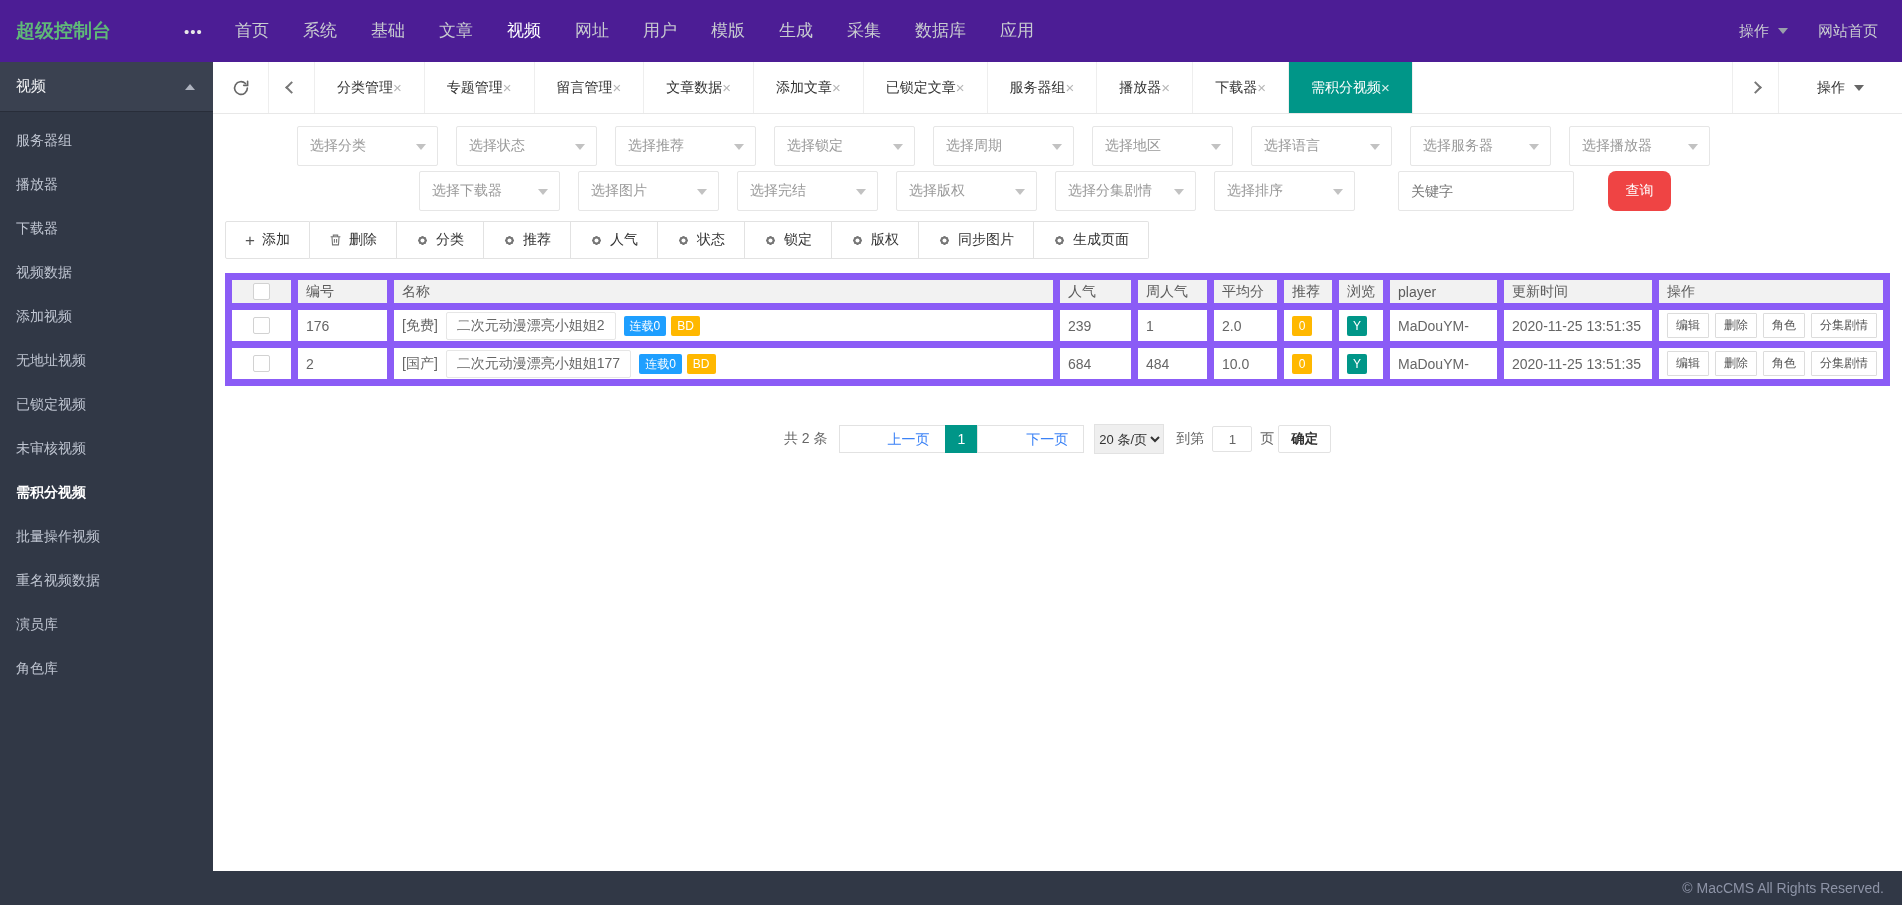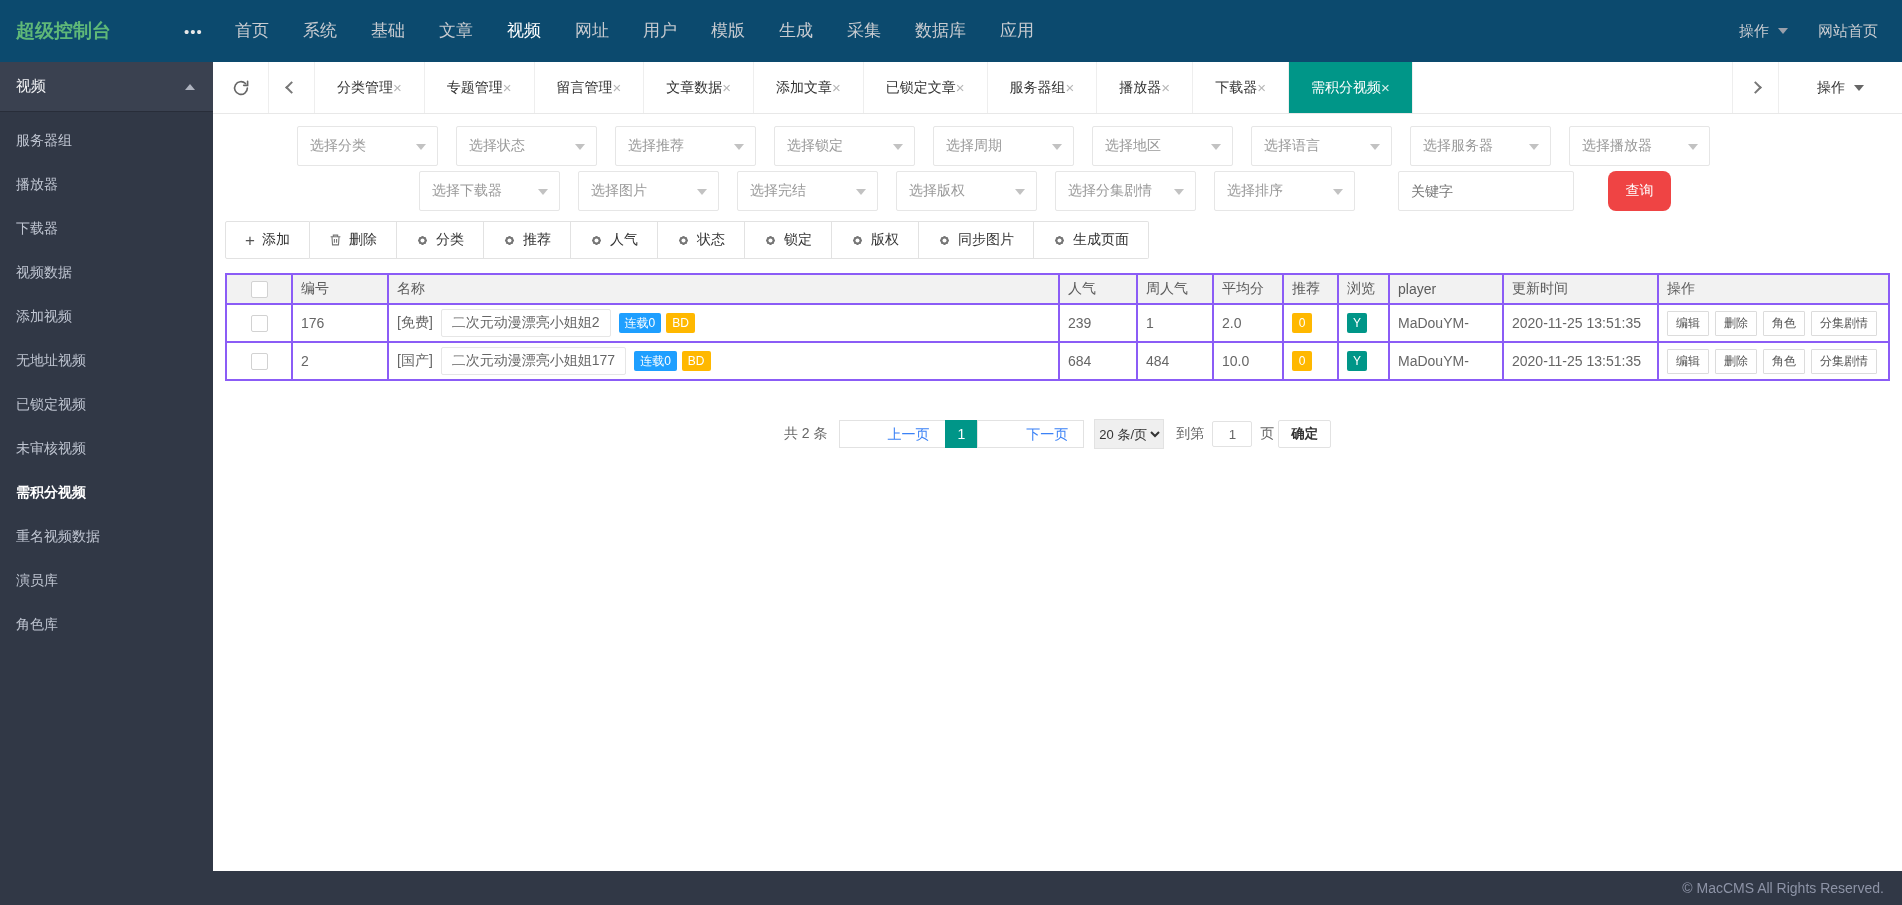--- a/index.html
+++ b/index.html
@@ -6,21 +6,21 @@
   html,body { width:1902px; height:905px; }
   body {
     position: relative;
     background: #313846;
     font-family: "Liberation Sans","DejaVu Sans",sans-serif;
     font-size: 14px;
     overflow: hidden;
   }
   
   .topbar { position:absolute; top:0; left:0; width:1902px; height:62px;
-    background:#0c4a6e; display:flex; align-items:center; color:#c8cbd0; }
+    background:#4c1d95; display:flex; align-items:center; color:#c8cbd0; }
   .logo { flex:0 0 184px; padding-left:16px; font-size:19px; font-weight:bold; color:#5FB878; }
   .more { width:34px; color:#e8e8e8; font-size:15px; letter-spacing:1px; cursor:pointer; text-align:left; }
   .topnav { display:flex; height:62px; }
   .nav-item { position:relative; padding:0 17px; line-height:62px; font-size:17px; color:#c8cbd0; cursor:pointer; white-space:nowrap; }
   .nav-item.active { color:#ffffff; }
   .topbar-right { margin-left:auto; display:flex; align-items:center; gap:30px; padding-right:24px; font-size:15px; }
   .tb-drop { display:flex; align-items:center; gap:9px; cursor:pointer; }
   .caret-down { width:0; height:0; border-left:5px solid transparent; border-right:5px solid transparent; border-top:6px solid #9aa0ab; }
   .site-home { cursor:pointer; }
   
@@ -67,21 +67,21 @@
   
   .toolbar { margin-top:10px; display:flex; }
   .tbtn { height:38px; padding:0 19px; background:#fff; border:1px solid #e2e2e2; border-left:none;
     display:flex; align-items:center; gap:7px; font-size:14px; color:#333; font-family:inherit; cursor:pointer; }
   .tbtn:first-child { border-left:1px solid #e2e2e2; border-radius:2px 0 0 2px; }
   .tbtn:last-child { border-radius:0 2px 2px 0; }
   .tic { display:flex; align-items:center; }
   .plus-glyph { font-size:17px; color:#555; line-height:1; }
   
   table { width:100%; border-collapse:collapse; table-layout:fixed; margin-top:14px; font-size:14px; }
-  th, td { border:2px solid #8b5cf6; padding:0 8px; text-align:left; vertical-align:middle; }
+  th, td { border:7px solid #8b5cf6; padding:0 8px; text-align:left; vertical-align:middle; }
   th { height:30px; background:#f2f2f2; color:#5c5c5c; font-weight:normal; }
   td { height:38px; color:#666; white-space:nowrap; overflow:hidden; }
   .cbcell { text-align:center; padding:0; }
   .cb { display:inline-block; width:17px; height:17px; border:1px solid #d2d2d2; border-radius:2px; background:#fff; vertical-align:middle; cursor:pointer; }
   .titlebox { display:inline-block; border:1px solid #e6e6e6; border-radius:2px; padding:4px 10px; margin:0 8px; color:#666; }
   .badge { display:inline-block; height:20px; line-height:20px; padding:0 6px; border-radius:2px; color:#fff; font-size:12px; margin-right:5px; vertical-align:middle; }
   .sqbadge { display:inline-block; min-width:20px; height:20px; line-height:20px; text-align:center; border-radius:2px; color:#fff; font-size:12px; }
   .abtn { border:1px solid #dcdcdc; background:#fff; border-radius:1px; padding:3px 8px; font-size:12px; color:#555; font-family:Liberation Serif, serif; margin-right:6px; cursor:pointer; }
   
   .pager { display:flex; align-items:center; justify-content:center; margin-top:38px; font-size:14px; color:#666; }
@@ -133,20 +133,21 @@
   <ul class="side-menu" id="side-menu">
       <li class="side-item">服务器组</li>
       <li class="side-item">播放器</li>
       <li class="side-item">下载器</li>
       <li class="side-item">视频数据</li>
       <li class="side-item">添加视频</li>
       <li class="side-item">无地址视频</li>
       <li class="side-item">已锁定视频</li>
       <li class="side-item">未审核视频</li>
       <li class="side-item active">需积分视频</li>
+      <li class="side-item">批量操作视频</li>
       <li class="side-item">重名视频数据</li>
       <li class="side-item">演员库</li>
       <li class="side-item">角色库</li>
     </ul>
 </aside>
 
 <main class="content">
 
   <div class="tabbar">
     <div class="tb-cell">

